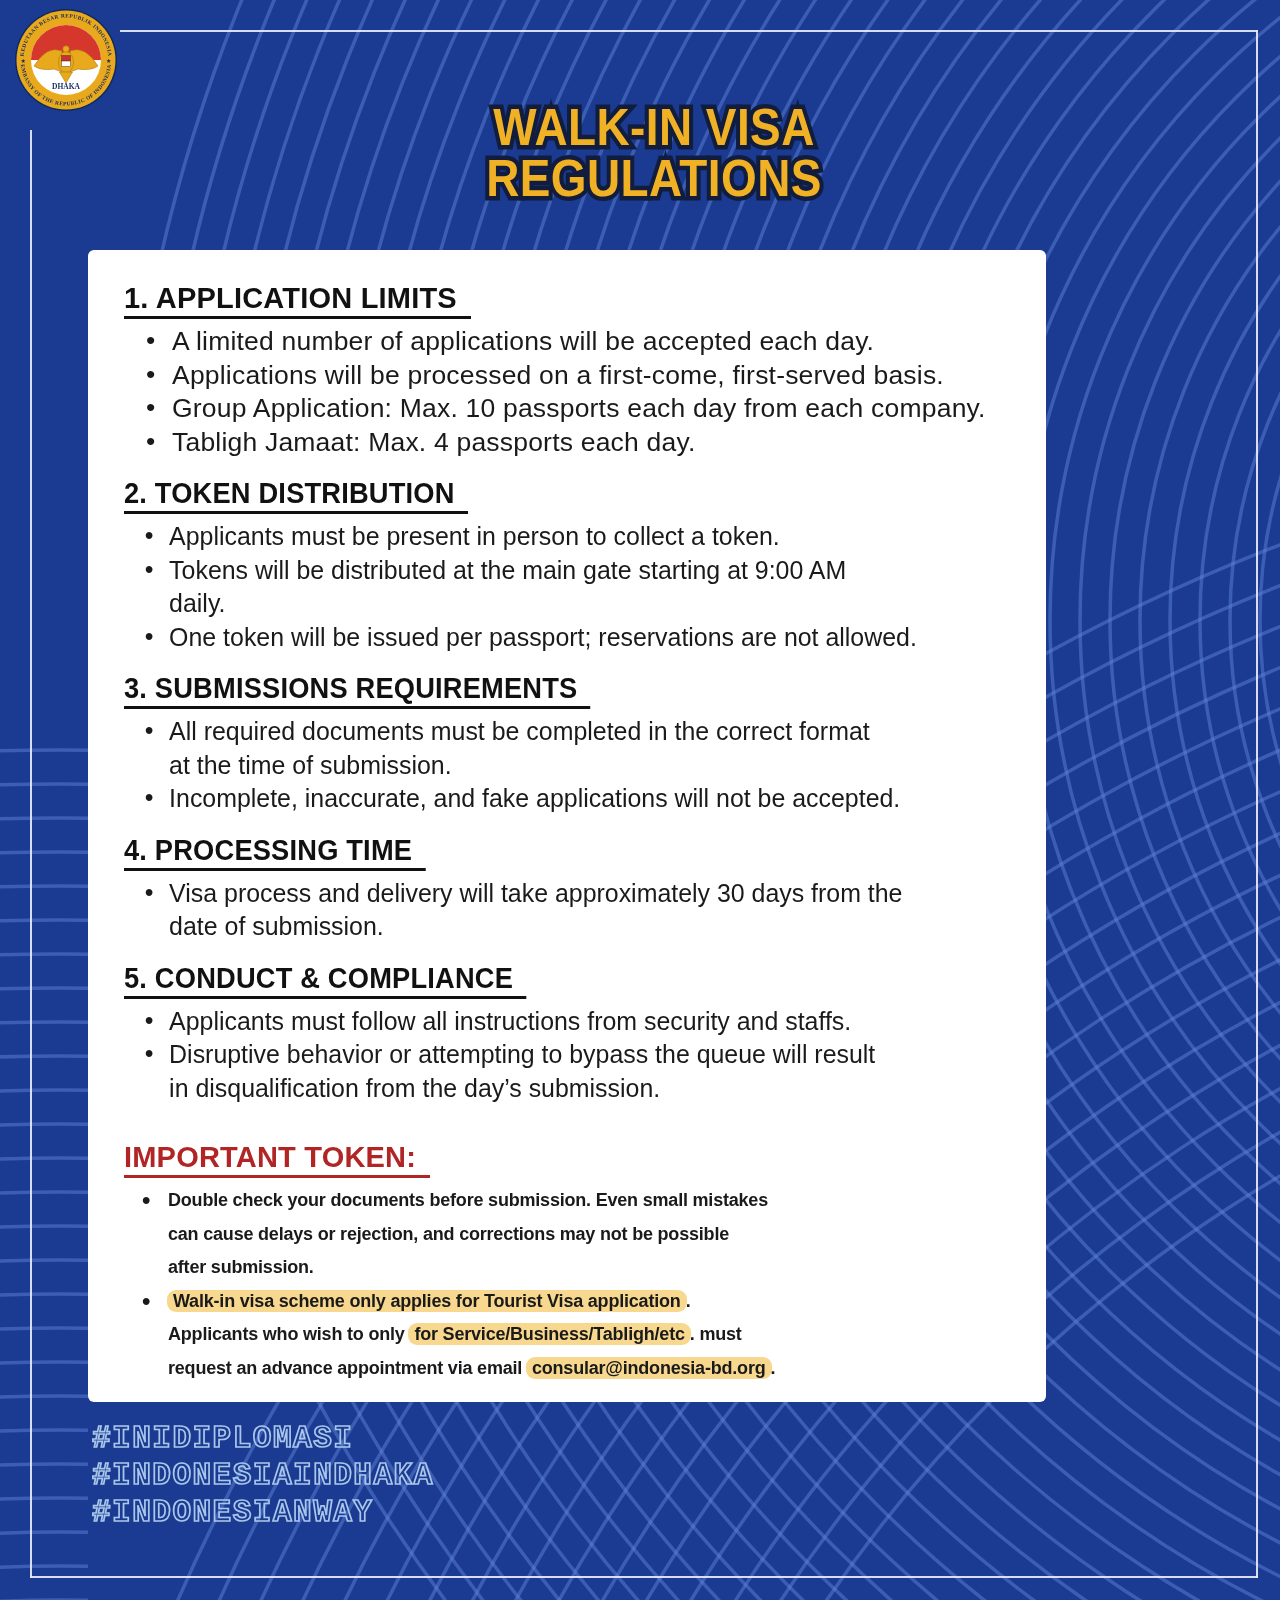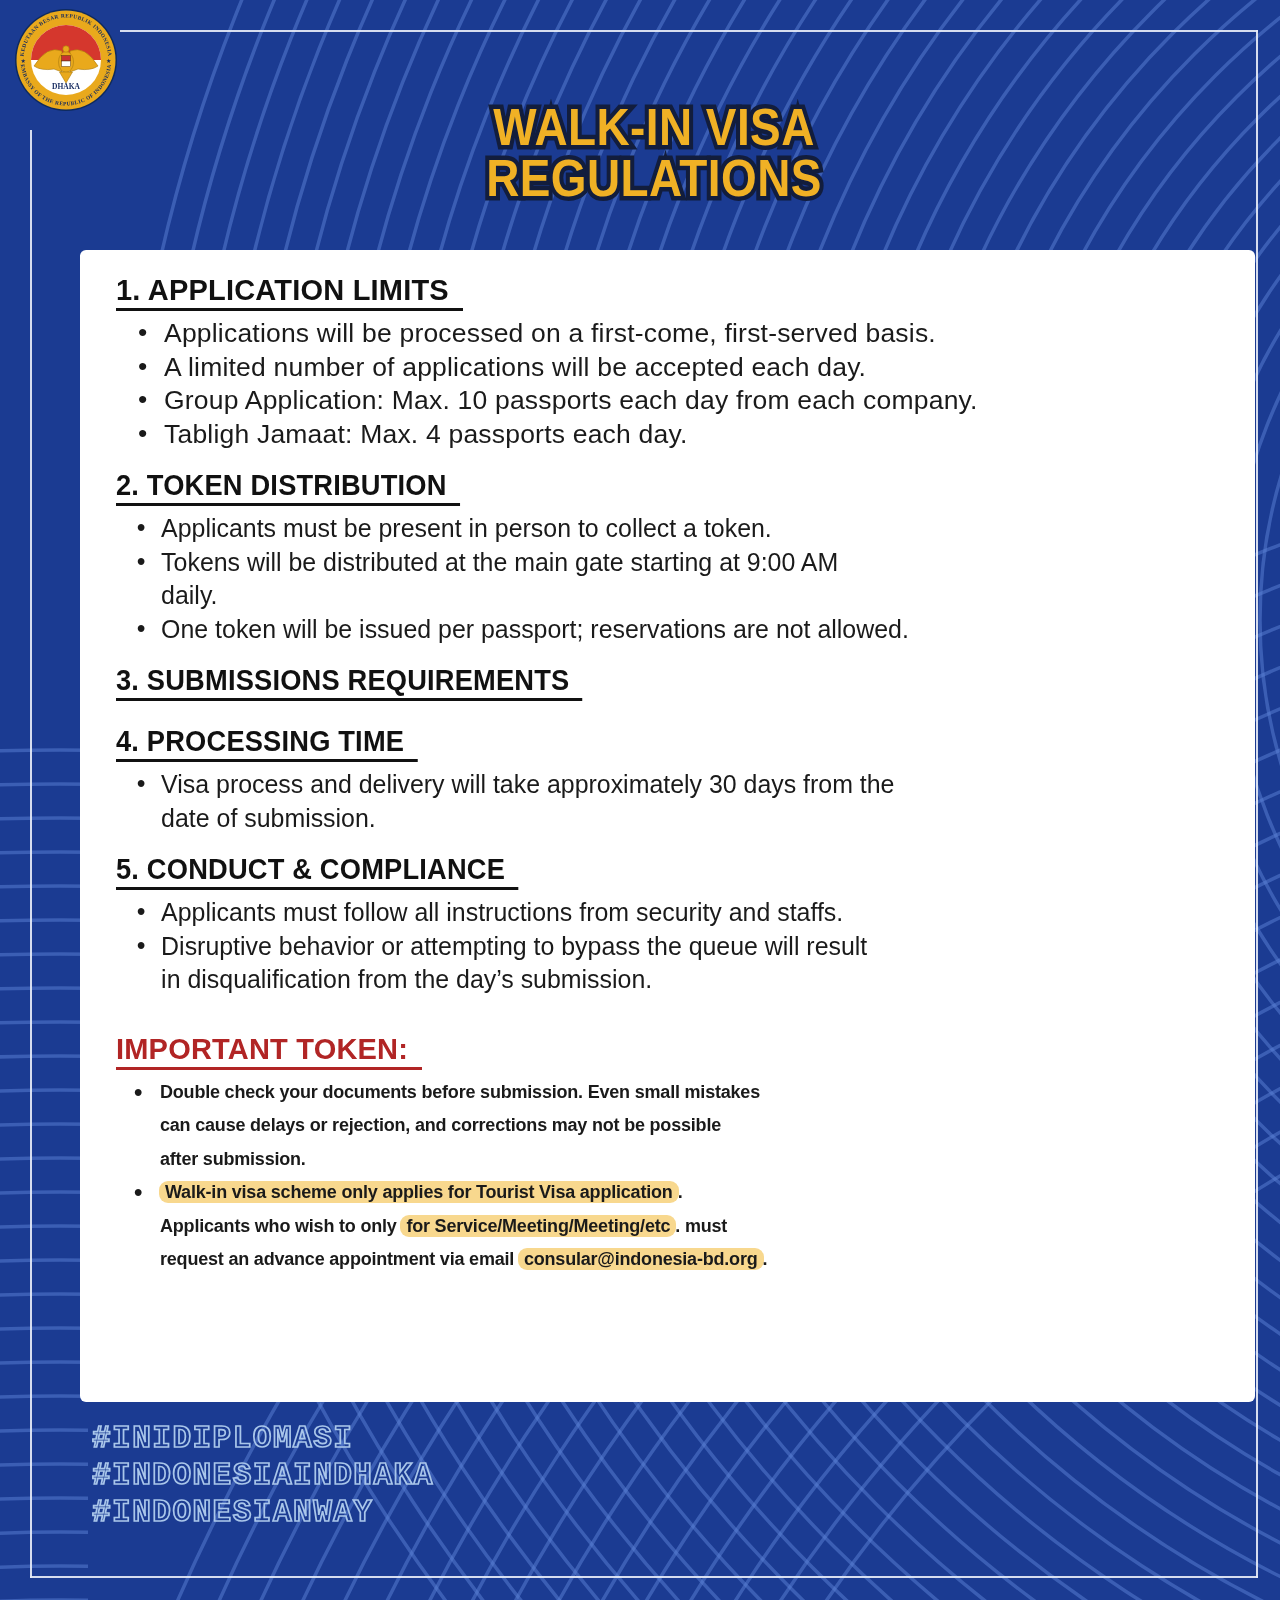--- a/index.html
+++ b/index.html
@@ -23,22 +23,22 @@
 
   .seal{position:absolute;left:13px;top:7px;width:106px;height:106px;}
 
   .title{position:absolute;top:102px;left:0;width:100%;text-align:center;margin-left:14px;}
   .title-line{display:grid;justify-items:center;transform:scaleX(.9);transform-origin:50% 50%;
               font-size:51px;line-height:51px;font-weight:800;letter-spacing:.5px;}
   .title-line>span{grid-row:1;grid-column:1;white-space:nowrap;}
   .t-stroke{-webkit-text-stroke:9px var(--title-outline);color:var(--title-outline);}
   .t-fill{color:var(--title-fill);}
 
-  .card{position:absolute;left:80px;top:250px;width:1175px;height:1152px;box-sizing:border-box;
-        background:var(--card);border-radius:6px;padding:24px 36px;color:var(--body-text);}
+  .card{position:absolute;left:88px;top:250px;width:958px;height:1152px;box-sizing:border-box;
+        background:var(--card);border-radius:6px;padding:32px 36px;color:var(--body-text);}
   .section{margin-bottom:18px;}
   .card h2{font-size:29px;font-weight:800;margin:0 0 6px;display:inline-block;
            border-bottom:3.5px solid currentColor;padding:0 14px 1px 0;letter-spacing:.2px;
            line-height:33px;color:#111;}
   .card ul{list-style:none;margin:0;padding:0;}
   .card li{position:relative;padding-left:48px;font-size:26.5px;line-height:33.5px;
            white-space:pre-line;}
   .card li::before{content:"\2022";position:absolute;left:22px;top:-1px;}
   .wide li{letter-spacing:.2px;}
   .cond h2,.cond li{transform:scaleX(.94);transform-origin:0 0;}
@@ -196,50 +196,54 @@
     </div>
     <div class="title-line">
       <span class="t-stroke" aria-hidden="true">REGULATIONS</span>
       <span class="t-fill">REGULATIONS</span>
     </div>
   </div>
 
   <div class="card">
     <div id="sections">
         <section class="section wide"><h2>1. APPLICATION LIMITS</h2><ul>
+            <li>A limited number of applications will be accepted each day.</li>
             <li>Applications will be processed on a first-come, first-served basis.</li>
-            <li>A limited number of applications will be accepted each day.</li>
             <li>Group Application: Max. 10 passports each day from each company.</li>
             <li>Tabligh Jamaat: Max. 4 passports each day.</li>
           </ul></section>
         <section class="section cond"><h2>2. TOKEN DISTRIBUTION</h2><ul>
             <li>Applicants must be present in person to collect a token.</li>
             <li>Tokens will be distributed at the main gate starting at 9:00 AM
 daily.</li>
             <li>One token will be issued per passport; reservations are not allowed.</li>
           </ul></section>
-        <section class="section cond"><h2>3. SUBMISSIONS REQUIREMENTS</h2></section>
+        <section class="section cond"><h2>3. SUBMISSIONS REQUIREMENTS</h2><ul>
+            <li>All required documents must be completed in the correct format
+at the time of submission.</li>
+            <li>Incomplete, inaccurate, and fake applications will not be accepted.</li>
+          </ul></section>
         <section class="section cond"><h2>4. PROCESSING TIME</h2><ul>
             <li>Visa process and delivery will take approximately 30 days from the
 date of submission.</li>
           </ul></section>
         <section class="section cond"><h2>5. CONDUCT &amp; COMPLIANCE</h2><ul>
             <li>Applicants must follow all instructions from security and staffs.</li>
             <li>Disruptive behavior or attempting to bypass the queue will result
 in disqualification from the day’s submission.</li>
           </ul></section>
       </div>
     <div class="note wide">
       <h2>IMPORTANT TOKEN:</h2>
       <ul id="note-bullets">
           <li><span class="">Double check your documents before submission. Even small mistakes
 can cause delays or rejection, and corrections may not be possible
 after submission.</span></li>
           <li><span class="hl">Walk-in visa scheme only applies for Tourist Visa application</span><span class="">.
-</span><span class="">Applicants who wish to only </span><span class="hl">for Service/Meeting/Meeting/etc</span><span class="">. must
+</span><span class="">Applicants who wish to only </span><span class="hl">for Service/Business/Tabligh/etc</span><span class="">. must
 request an advance appointment via email </span><span class="hl">consular@indonesia-bd.org</span><span class="">.</span></li>
         </ul>
     </div>
   </div>
 
   <div class="hashtags" id="hashtags">
       <div class="hashtag">#INIDIPLOMASI</div>
       <div class="hashtag">#INDONESIAINDHAKA</div>
       <div class="hashtag">#INDONESIANWAY</div>
     </div>

